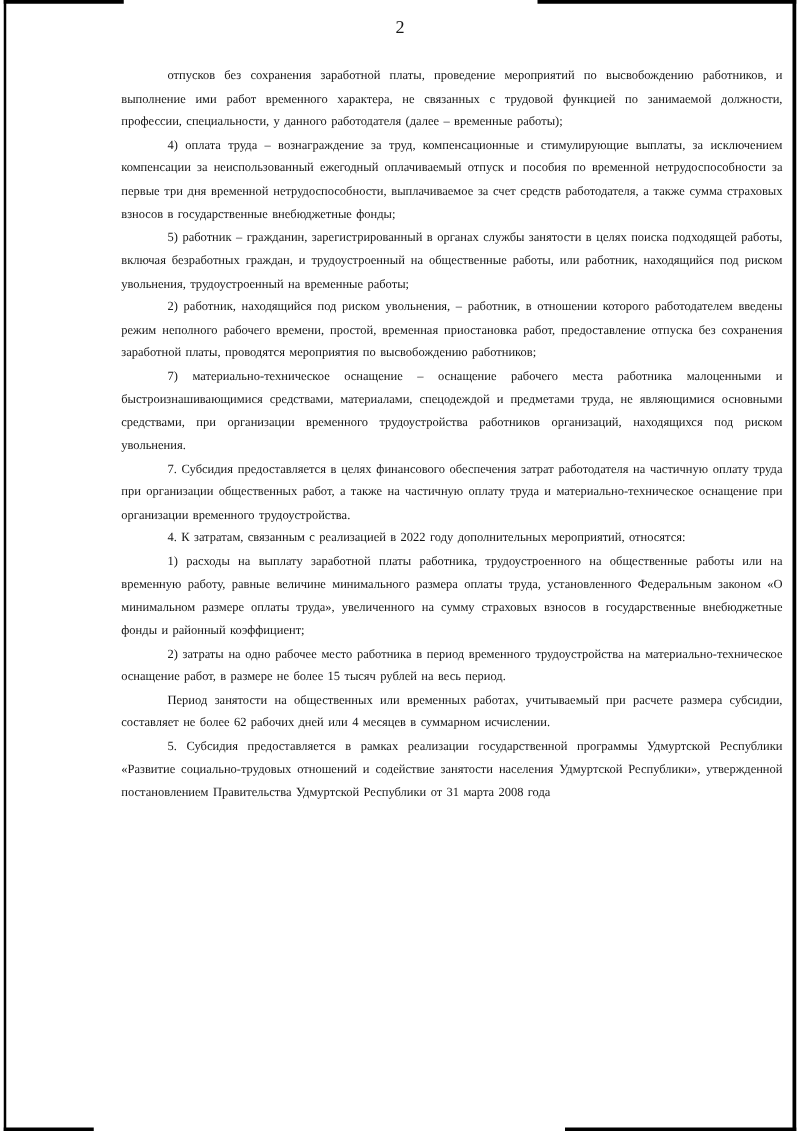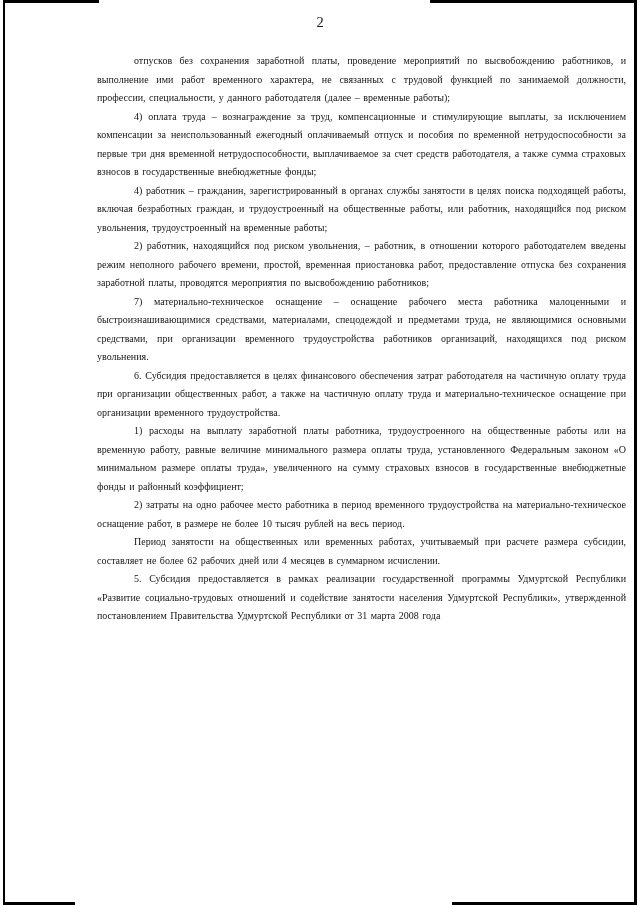--- a/index.html
+++ b/index.html
@@ -62,23 +62,24 @@
   <div class="scan-edge edge-top-l"></div>
   <div class="scan-edge edge-top-r"></div>
   <div class="scan-edge edge-bot-l"></div>
   <div class="scan-edge edge-bot-r"></div>
 
   <div class="page-number">2</div>
 
   <div class="content">
       <p>отпусков без сохранения заработной платы, проведение мероприятий по высвобождению работников, и выполнение ими работ временного характера, не связанных с трудовой функцией по занимаемой должности, профессии, специальности, у данного работодателя (далее – временные работы);</p>
       <p>4) оплата труда – вознаграждение за труд, компенсационные и стимулирующие выплаты, за исключением компенсации за неиспользованный ежегодный оплачиваемый отпуск и пособия по временной нетрудоспособности за первые три дня временной нетрудоспособности, выплачиваемое за счет средств работодателя, а также сумма страховых взносов в государственные внебюджетные фонды;</p>
-      <p>4) работник – гражданин, зарегистрированный в органах службы занятости в целях поиска подходящей работы, включая безработных граждан, и трудоустроенный на общественные работы, или работник, находящийся под риском увольнения, трудоустроенный на временные работы;</p>
+      <p>5) работник – гражданин, зарегистрированный в органах службы занятости в целях поиска подходящей работы, включая безработных граждан, и трудоустроенный на общественные работы, или работник, находящийся под риском увольнения, трудоустроенный на временные работы;</p>
       <p>2) работник, находящийся под риском увольнения, – работник, в отношении которого работодателем введены режим неполного рабочего времени, простой, временная приостановка работ, предоставление отпуска без сохранения заработной платы, проводятся мероприятия по высвобождению работников;</p>
       <p>7) материально-техническое оснащение – оснащение рабочего места работника малоценными и быстроизнашивающимися средствами, материалами, спецодеждой и предметами труда, не являющимися основными средствами, при организации временного трудоустройства работников организаций, находящихся под риском увольнения.</p>
-      <p>6. Субсидия предоставляется в целях финансового обеспечения затрат работодателя на частичную оплату труда при организации общественных работ, а также на частичную оплату труда и материально-техническое оснащение при организации временного трудоустройства.</p>
+      <p>7. Субсидия предоставляется в целях финансового обеспечения затрат работодателя на частичную оплату труда при организации общественных работ, а также на частичную оплату труда и материально-техническое оснащение при организации временного трудоустройства.</p>
+      <p>4. К затратам, связанным с реализацией в 2022 году дополнительных мероприятий, относятся:</p>
       <p>1) расходы на выплату заработной платы работника, трудоустроенного на общественные работы или на временную работу, равные величине минимального размера оплаты труда, установленного Федеральным законом «О минимальном размере оплаты труда», увеличенного на сумму страховых взносов в государственные внебюджетные фонды и районный коэффициент;</p>
-      <p>2) затраты на одно рабочее место работника в период временного трудоустройства на материально-техническое оснащение работ, в размере не более 10 тысяч рублей на весь период.</p>
+      <p>2) затраты на одно рабочее место работника в период временного трудоустройства на материально-техническое оснащение работ, в размере не более 15 тысяч рублей на весь период.</p>
       <p>Период занятости на общественных или временных работах, учитываемый при расчете размера субсидии, составляет не более 62 рабочих дней или 4 месяцев в суммарном исчислении.</p>
       <p>5. Субсидия предоставляется в рамках реализации государственной программы Удмуртской Республики «Развитие социально-трудовых отношений и содействие занятости населения Удмуртской Республики», утвержденной постановлением Правительства Удмуртской Республики от 31 марта 2008 года</p>
     </div>
 
 </div>
 
 </body></html>

